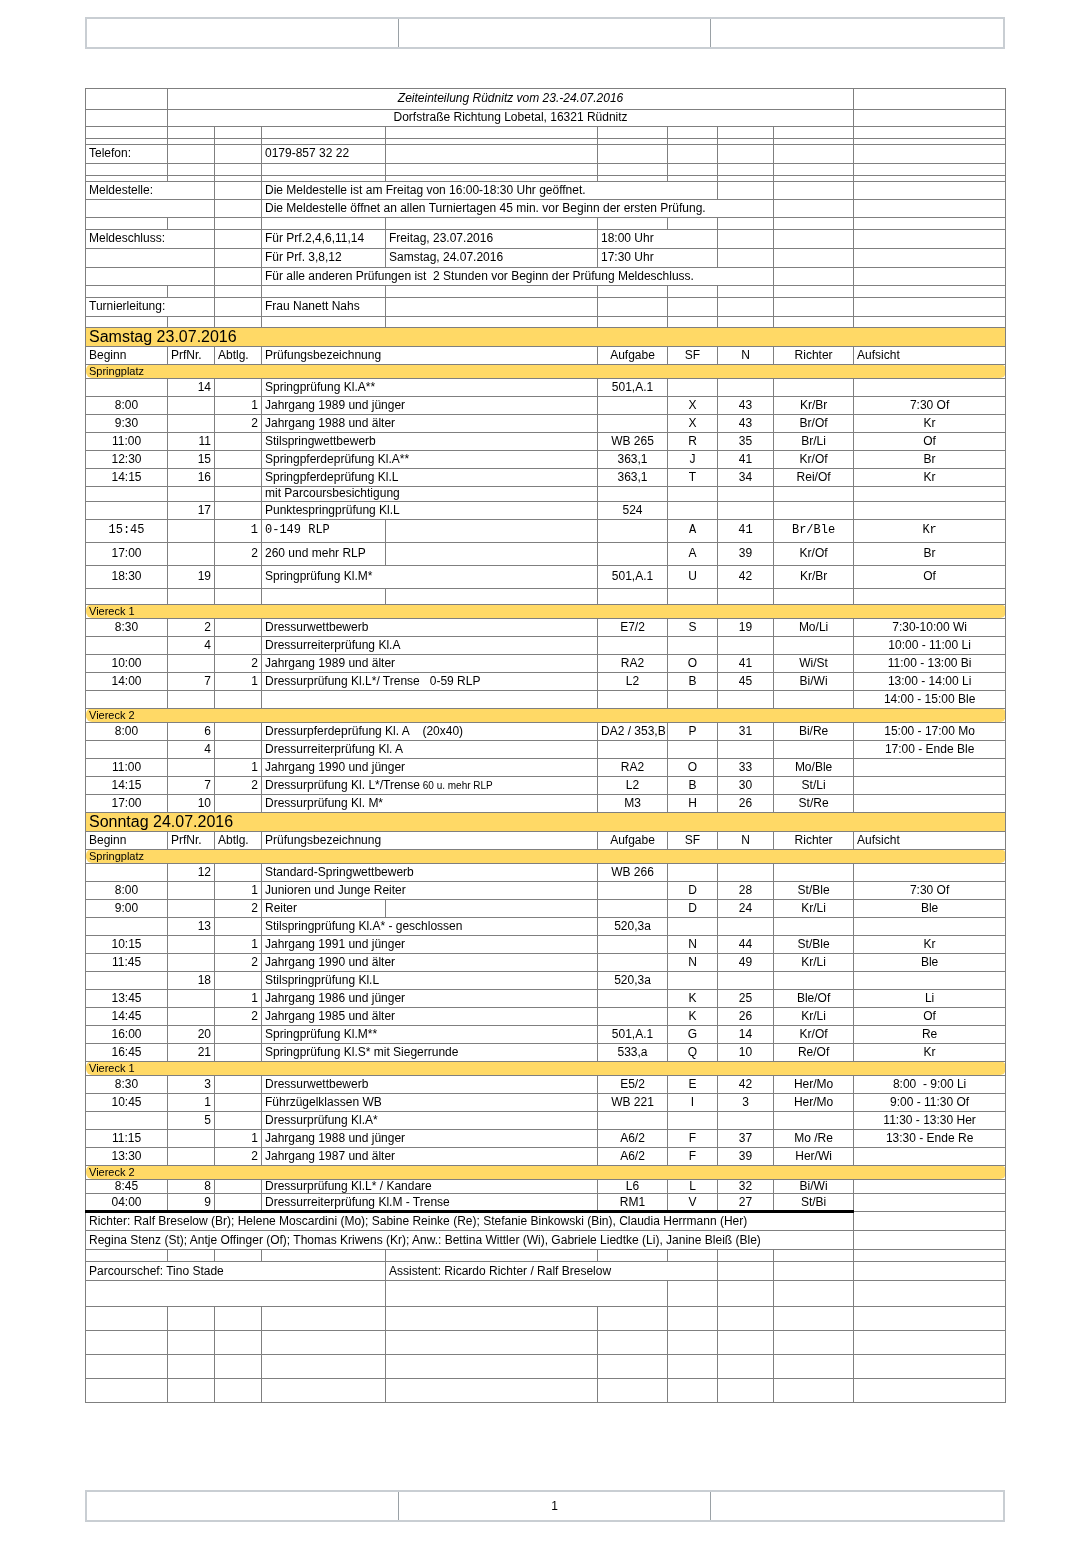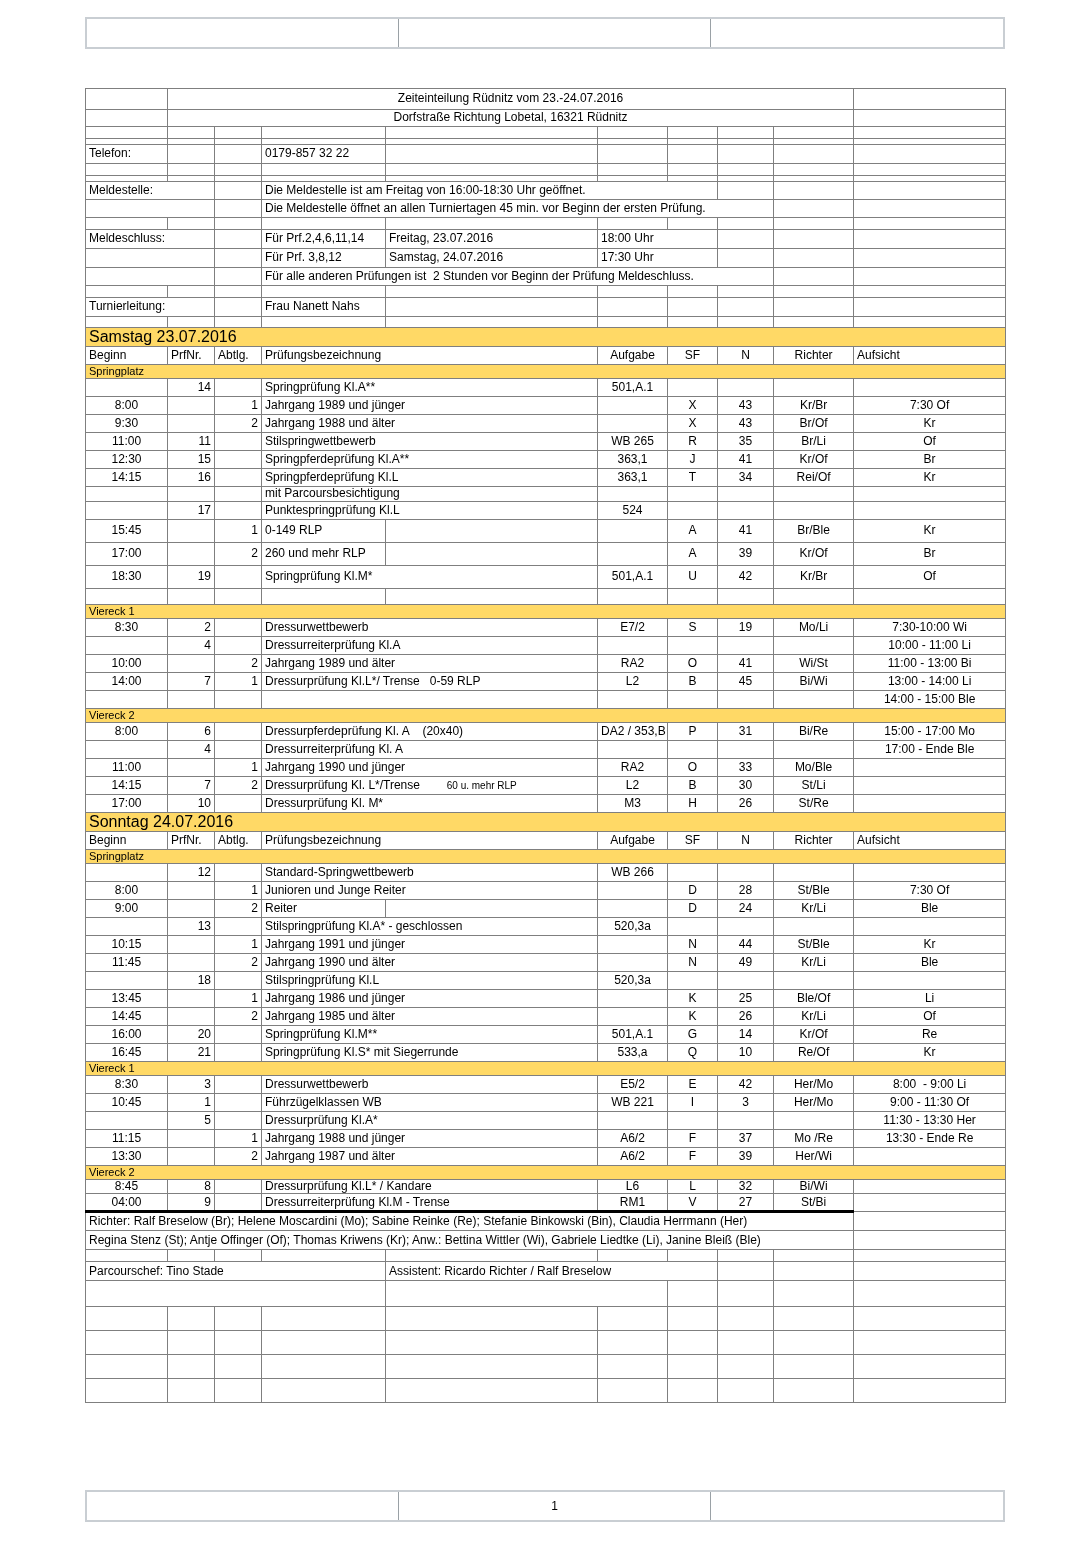--- a/index.html
+++ b/index.html
@@ -32,25 +32,25 @@
   table.sheet td{
     border:1px solid #7f7f7f;
     font-size:12px;line-height:1.12;
     padding:0 3px;vertical-align:middle;
     white-space:pre;overflow:visible;
   }
   td.al-l{text-align:left;}
   td.al-c{text-align:center;}
   td.al-r{text-align:right;}
   td.pad-r{padding-right:7px;}
-  .sz-s{font-size:10px;padding-left:24px;}
+  .sz-s{font-size:10px;}
   td.sz-xl{font-size:15px;}
   tr.band td{background:#FFD966;}
   tr.band.day td{font-size:16px;}
-  tr.band.venue td{font-size:11px;}
+  tr.band.venue td{font-size:11px;border-radius:6px;}
   tr.thick td{border-bottom:3px solid #000;}
   tr.thick td:last-child{border-bottom:1px solid #7f7f7f;}
 </style>
 </head>
 <body>
 
 <div class="canvas">
 
   <div class="bar top">
     <div class="cell"></div>
@@ -65,21 +65,21 @@
         <col style="width:47px">
       <col style="width:124px">
         <col style="width:212px">
         <col style="width:70px">
       <col style="width:50px">
         <col style="width:56px">
         <col style="width:80px">
       <col style="width:152px">
     </colgroup>
     <tbody id="sheet-body">
-        <tr style="height: 21px;">
+        <tr style="height: 21px; font-style: italic;">
           <td class="al-l"></td>
           <td colspan="8" class="al-c sz-xl">Zeiteinteilung Rüdnitz vom 23.-24.07.2016</td>
           <td class="al-l"></td>
         </tr>
         <tr style="height: 17px;">
           <td class="al-l"></td>
           <td colspan="8" class="al-c">Dorfstraße Richtung Lobetal, 16321 Rüdnitz</td>
           <td class="al-l"></td>
         </tr>
         <tr style="height: 12px;">
@@ -329,21 +329,21 @@
           <td class="al-c"></td>
           <td class="al-r pad-r">17</td>
           <td class="al-r"></td>
           <td colspan="2" class="al-l">Punktespringprüfung Kl.L</td>
           <td class="al-c">524</td>
           <td class="al-c"></td>
           <td class="al-c"></td>
           <td class="al-c"></td>
           <td class="al-c"></td>
         </tr>
-        <tr style="height: 23px;">
+        <tr style="height: 23px; font-family: Liberation Mono, monospace;">
           <td class="al-c">15:45</td>
           <td class="al-r pad-r"></td>
           <td class="al-r">1</td>
           <td class="al-l sz-s">0-149 RLP</td>
           <td class="al-l"></td>
           <td class="al-c"></td>
           <td class="al-c">A</td>
           <td class="al-c">41</td>
           <td class="al-c">Br/Ble</td>
           <td class="al-c">Kr</td>

